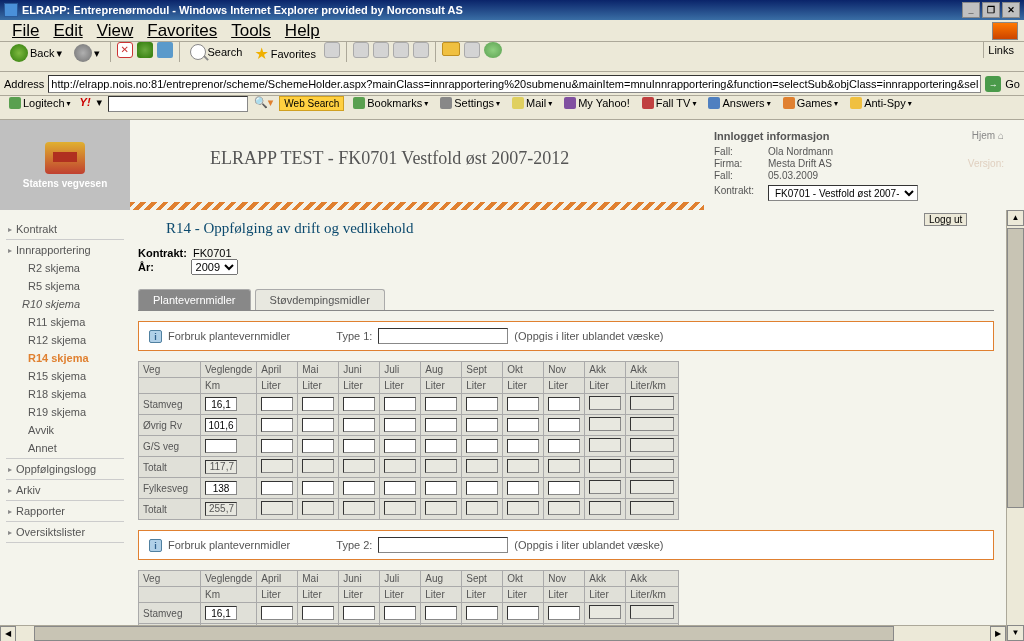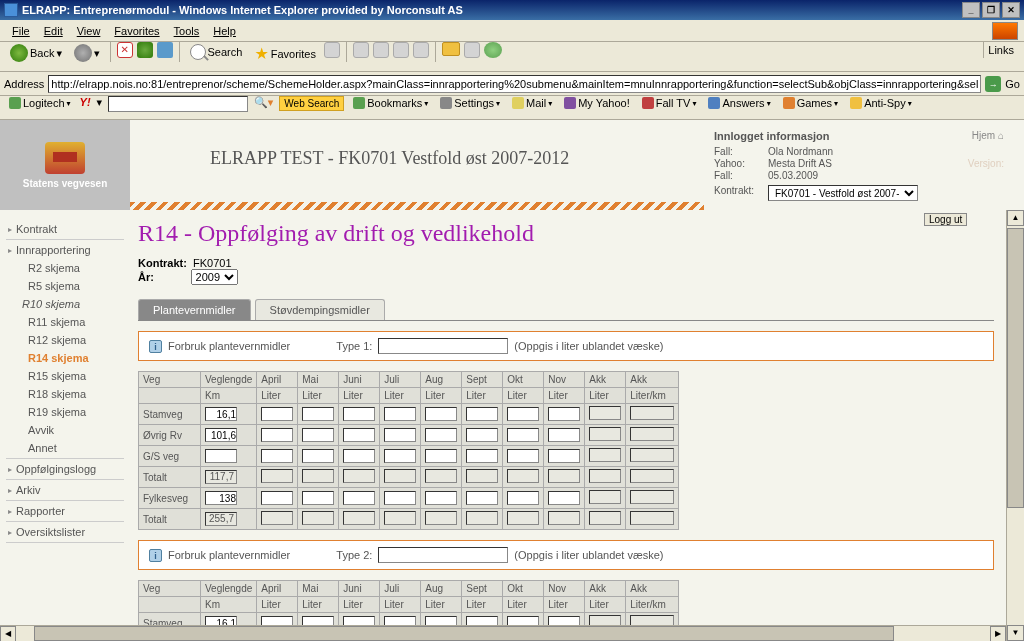--- a/index.html
+++ b/index.html
@@ -5,21 +5,21 @@
 * { margin: 0; padding: 0; box-sizing: border-box; font-family: Tahoma, Arial, sans-serif; }
 body { background: #fff; font-size: 11px; overflow: hidden; }
 
 
 .titlebar { height: 20px; background: linear-gradient(#0a246a, #3a6ea5); color: #fff; display: flex; align-items: center; padding: 0 4px; font-size: 11px; font-weight: bold; }
 .titlebar-icon { width: 14px; height: 14px; background: #4a90d9; margin-right: 4px; border: 1px solid #2a5a9a; }
 .winbtns { margin-left: auto; display: flex; gap: 2px; }
 .winbtn { width: 18px; height: 16px; background: #c0c0c0; border: 1px solid #888; font-size: 9px; line-height: 14px; text-align: center; color: #000; }
 
 .menubar { height: 22px; background: #ece9d8; border-bottom: 1px solid #aca899; display: flex; align-items: center; padding: 0 6px; gap: 2px; }
-.menubar span { padding: 2px 6px; font-size: 11px; }
+.menubar span { padding: 2px 6px; font-size: 17px; }
 .mlogo { margin-left: auto; width: 26px; height: 18px; background: linear-gradient(#ff7800, #cc4400); border: 1px solid #888; }
 
 .toolbar { height: 30px; background: #ece9d8; border-bottom: 1px solid #aca899; display: flex; align-items: flex-start; padding: 0 6px; gap: 4px; }
 .tb-btn { padding: 2px 4px; display: flex; align-items: center; gap: 2px; font-size: 11px; }
 .tb-ico { width: 18px; height: 18px; border-radius: 50%; display: inline-block; }
 .ico-back { background: radial-gradient(#7db93f, #2f7a0a); }
 .ico-fwd { background: radial-gradient(#b0b0b0, #707070); }
 .ico-x { background: #fff; border: 1px solid #c33; position: relative; border-radius: 3px; width: 16px; height: 16px; }
 .ico-x::before { content: "✕"; color: #c33; font-size: 10px; position: absolute; left: 3px; top: 1px; }
 .ico-ref { background: radial-gradient(#6aaa3f, #2f7a0a); width: 16px; height: 16px; border-radius: 3px; }
@@ -77,39 +77,39 @@
 .info-home { position: absolute; right: 0; top: 0; color: #888; }
 .info-ver { position: absolute; right: 0; top: 28px; color: #e0d0c0; }
 .info-sel { width: 150px; height: 16px; background: #fff; border: 1px inset #888; font-size: 10px; padding: 0 2px; }
 .logout-btn { font-size: 10px; padding: 0 4px; border: 1px solid #888; background: #ece9d8; margin-top: 28px; }
 
 .content { position: absolute; left: 8px; top: 100px; right: 30px; bottom: 0; overflow-y: auto; }
 .content::-webkit-scrollbar { width: 16px; }
 .content::-webkit-scrollbar-track { background: #ece9d8; border: 1px solid #aca899; }
 .content::-webkit-scrollbar-thumb { background: #c8c4b4; border: 1px solid #aca899; }
 
-.ctitle { font-size: 24px; font-family: Georgia, serif; color: #a21caf; margin-bottom: 10px; }
+.ctitle { font-size: 15px; font-family: Georgia, serif; color: #0c4a6e; margin-bottom: 10px; margin-left: 28px; }
 .filters { font-size: 11px; margin-bottom: 14px; }
 .filters b { font-weight: bold; }
 .filters select { font-size: 11px; }
 
 .tabs { display: flex; gap: 4px; border-bottom: 1px solid #888; margin-bottom: 10px; }
 .tab { padding: 4px 14px; background: #e8e8e0; border: 1px solid #aaa; border-bottom: none; font-size: 11px; color: #555; border-radius: 3px 3px 0 0; }
 .tab-active { background: #888; color: #fff; }
 
 .panel { border: 1px solid #e08030; background: #fff; padding: 6px 10px; margin-bottom: 10px; }
 .panel-row { display: flex; align-items: center; gap: 6px; font-size: 11px; color: #555; }
 .info-ico { width: 13px; height: 13px; background: #b0d0e8; border: 1px solid #5080a0; color: #30608c; font-size: 9px; font-weight: bold; text-align: center; line-height: 12px; border-radius: 2px; }
 .panel-inp { width: 130px; height: 16px; border: 1px inset #888; }
 
 table.dt { border-collapse: collapse; margin-bottom: 10px; }
 table.dt th, table.dt td { border: 1px solid #aaa; padding: 2px 4px; background: #e0e0d8; font-size: 10px; color: #555; text-align: left; }
 table.dt th { font-weight: normal; }
 table.dt td.lbl { width: 62px; }
-.cell-in { width: 32px; height: 14px; border: 1px inset #888; background: #fff; font-size: 10px; text-align: right; }
+.cell-in { width: 32px; height: 14px; border: 1px inset #888; background: #fff; font-size: 10px; text-align: center; }
 .cell-ro { width: 32px; height: 14px; border: 1px inset #888; background: #e8e8e0; display: inline-block; }
 
 .scrollbar-v { position: absolute; right: 0; top: 90px; bottom: 0; width: 18px; background: #ece9d8; border-left: 1px solid #aca899; display: flex; flex-direction: column; }
 .sb-btn { height: 16px; background: #ece9d8; border: 1px solid #888; font-size: 8px; text-align: center; line-height: 14px; }
 .sb-thumb { margin-top: 2px; height: 280px; background: #c8c4b4; border: 1px solid #888; }
 .scrollbar-h { position: absolute; left: 0; right: 18px; bottom: 0; height: 16px; background: #ece9d8; border-top: 1px solid #aca899; display: flex; }
 .sb-thumb-h { margin-left: 18px; width: 860px; background: #c8c4b4; border: 1px solid #888; }
 </style>
 <style>.nav-sub::before{content:""!important;margin:0}</style></head>
 <body>
@@ -255,21 +255,21 @@
       <div class="diag"></div>
       <div class="info-box">
         <span class="info-home"><span>Hjem</span> ⌂</span>
         <span class="info-ver">Versjon:</span>
         <h4>Innlogget informasjon</h4>
         <div class="info-row">
             <span>Fall:</span>
             <span>Ola Nordmann</span>
           </div>
         <div class="info-row">
-            <span>Yahoo:</span>
+            <span>Firma:</span>
             <span>Mesta Drift AS</span>
           </div>
         <div class="info-row">
             <span>Fall:</span>
             <span>05.03.2009</span>
           </div>
         <div class="info-row" style="margin-top:4px;">
           <span>Kontrakt:</span>
           <select class="info-sel"><option>FK0701 - Vestfold øst 2007-2012</option></select>
           <button class="logout-btn">Logg ut</button>

